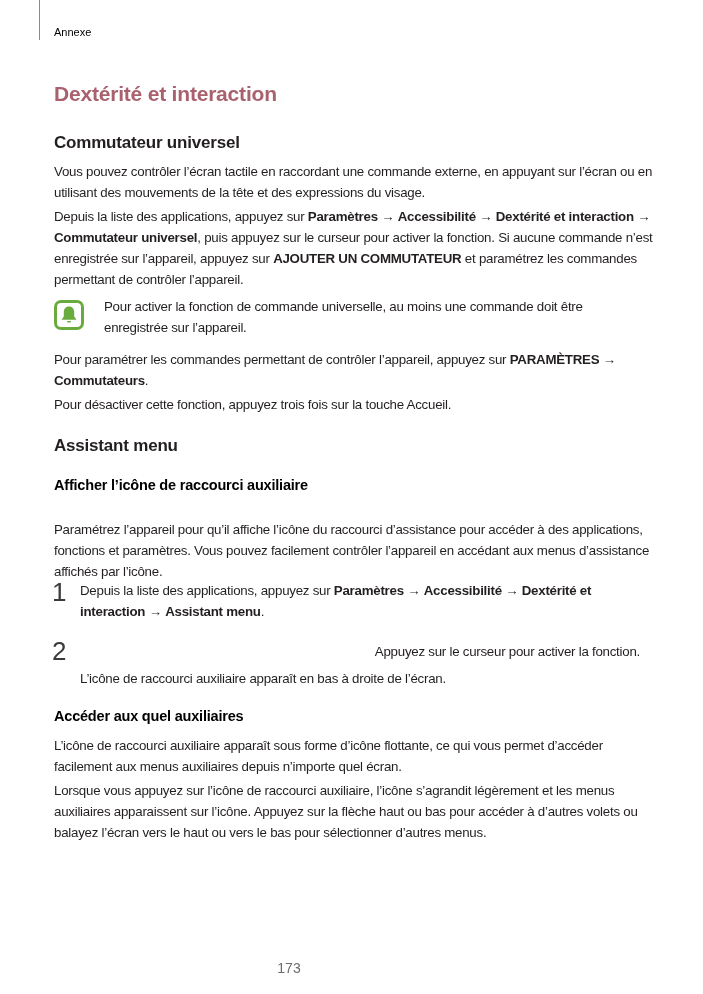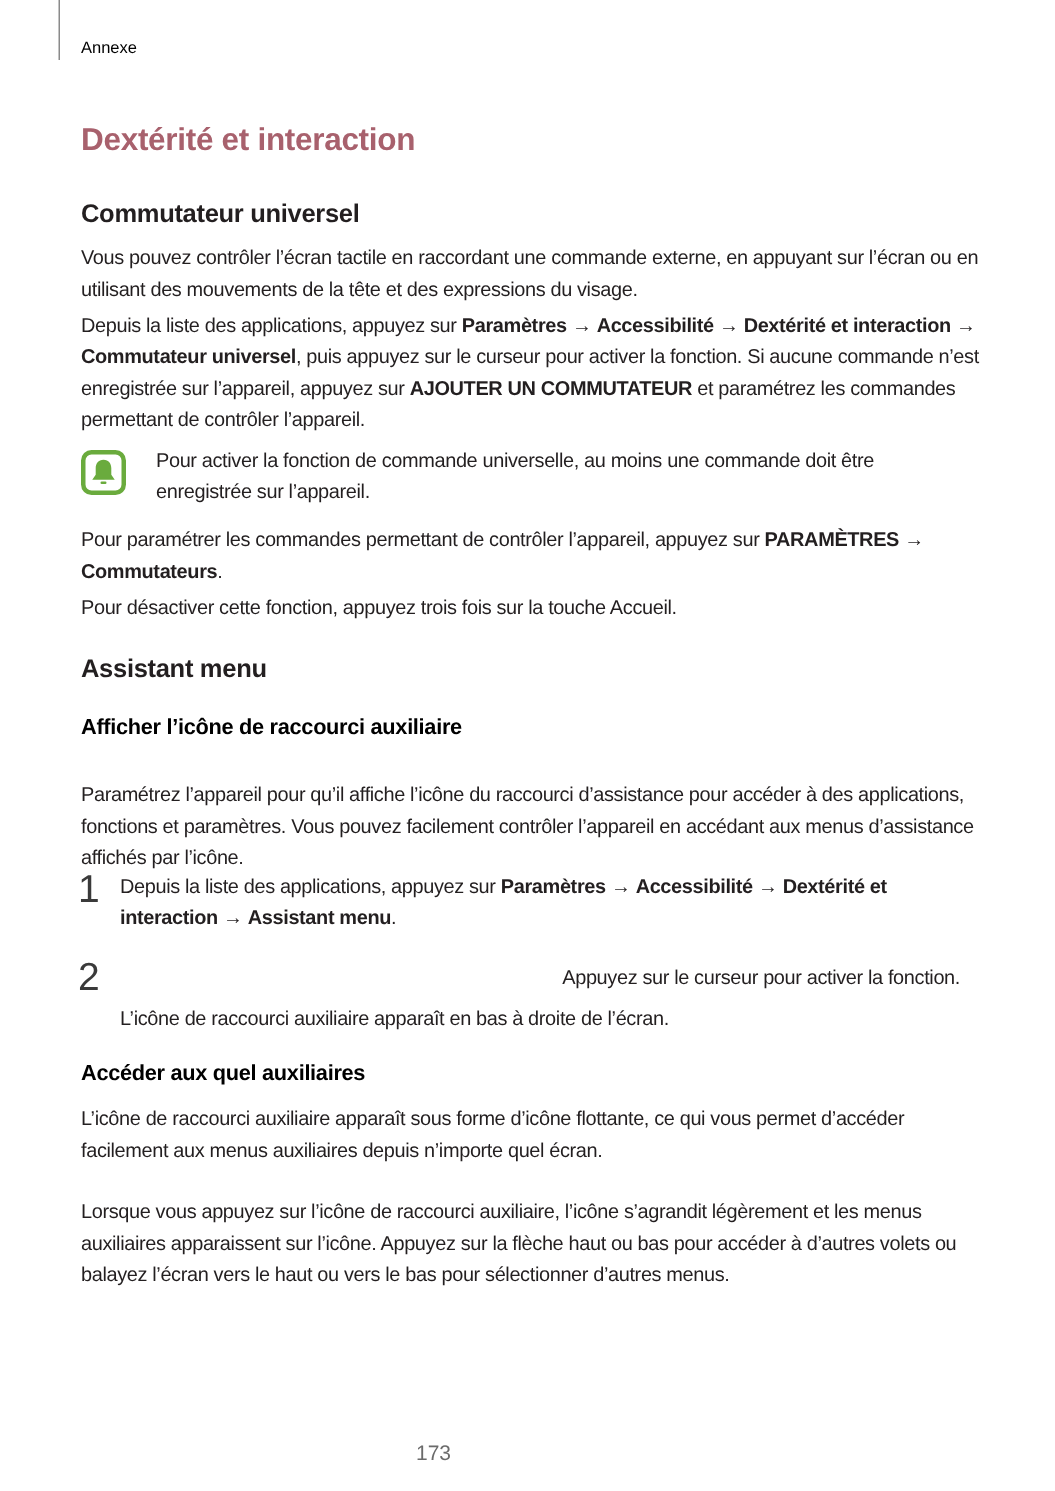--- a/index.html
+++ b/index.html
@@ -58,15 +58,15 @@
 <p class="step-text" style="top:580px;"><span>Depuis la liste des applications, appuyez sur </span><b>Paramètres</b><span> → </span><b>Accessibilité</b><span> → </span><b>Dextérité et interaction</b><span> → </span><b>Assistant menu</b><span>.</span></p>
 
 <div class="step-num" style="top:638px;">2</div>
 <p class="step-text" style="top:641px;text-align:right;">Appuyez sur le curseur pour activer la fonction.</p>
 <p class="step-text" style="top:668px;">L’icône de raccourci auxiliaire apparaît en bas à droite de l’écran.</p>
 
 <h3 class="h3" style="top:708px;">Accéder aux quel auxiliaires</h3>
 
 <p class="para" style="top:735px;">L’icône de raccourci auxiliaire apparaît sous forme d’icône flottante, ce qui vous permet d’accéder facilement aux menus auxiliaires depuis n’importe quel écran.</p>
 
-<p class="para" style="top:780px;margin-top:17px;">Lorsque vous appuyez sur l’icône de raccourci auxiliaire, l’icône s’agrandit légèrement et les menus auxiliaires apparaissent sur l’icône. Appuyez sur la flèche haut ou bas pour accéder à d’autres volets ou balayez l’écran vers le haut ou vers le bas pour sélectionner d’autres menus.</p>
+<p class="para" style="top:780px;">Lorsque vous appuyez sur l’icône de raccourci auxiliaire, l’icône s’agrandit légèrement et les menus auxiliaires apparaissent sur l’icône. Appuyez sur la flèche haut ou bas pour accéder à d’autres volets ou balayez l’écran vers le haut ou vers le bas pour sélectionner d’autres menus.</p>
 
 <div class="page-number">173</div>
 
 </body></html>

